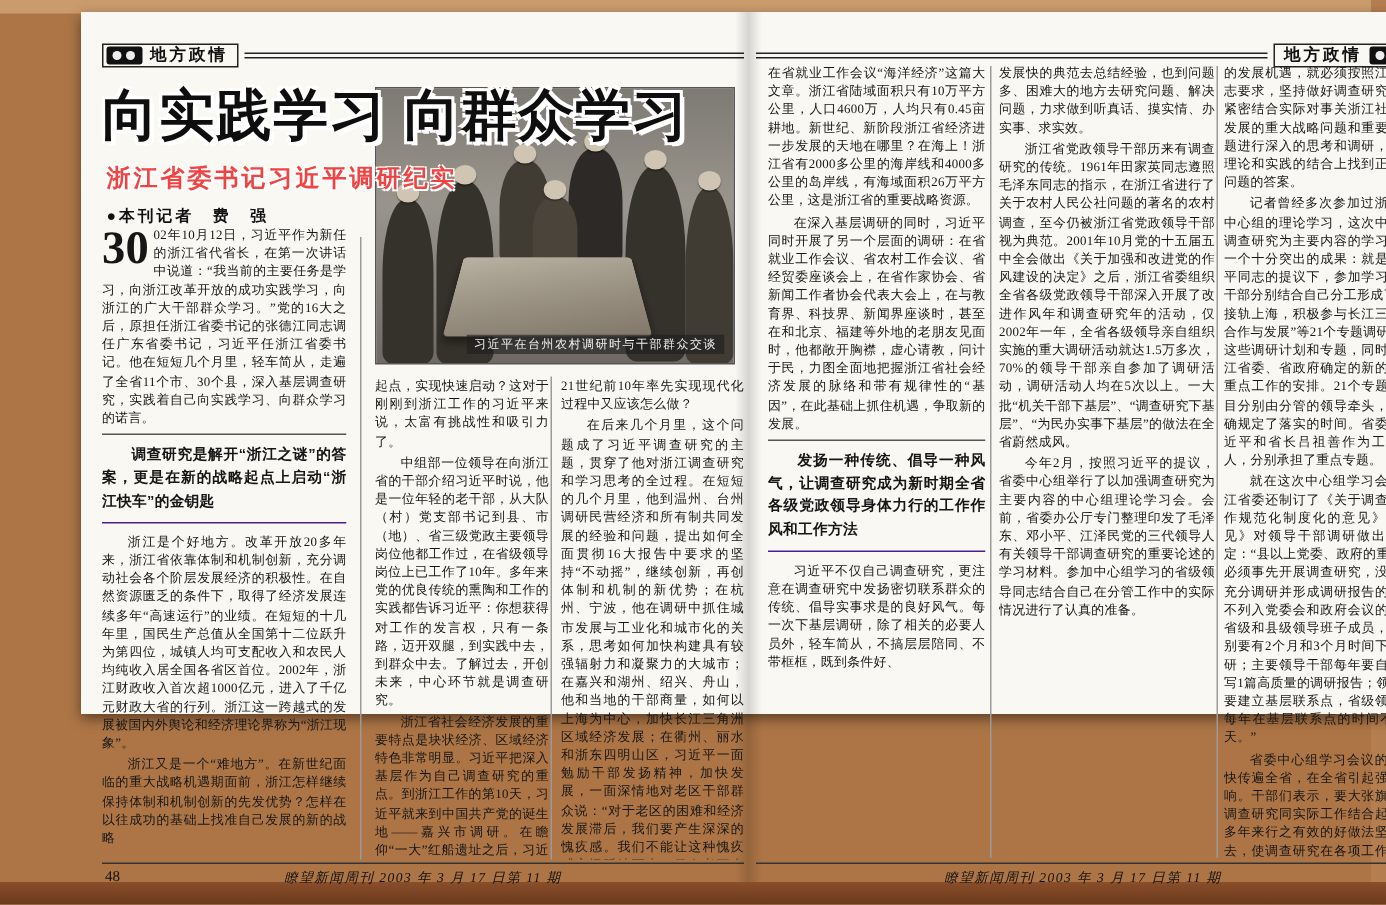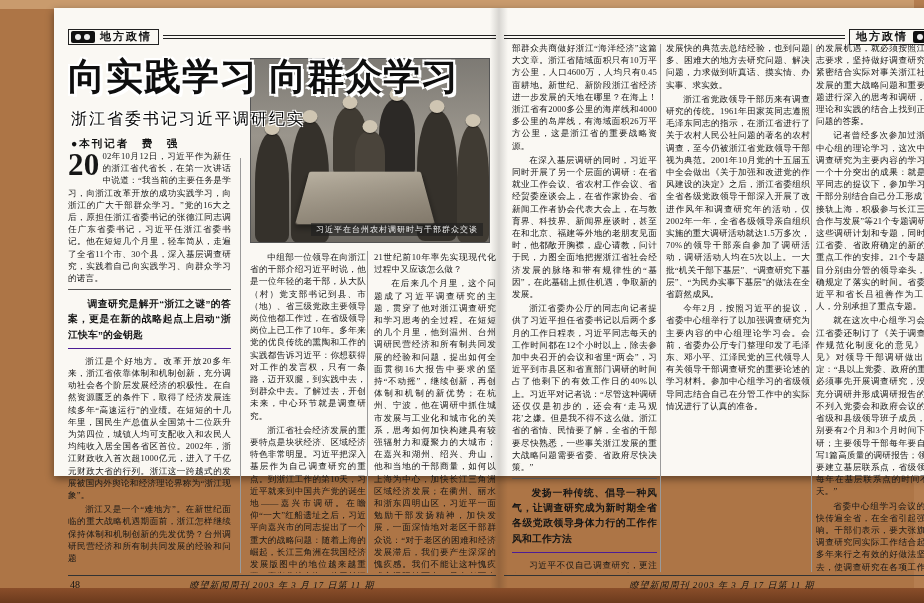--- a/index.html
+++ b/index.html
@@ -24,22 +24,22 @@
                font-size:11px; color:#111; letter-spacing:2px; }
   .hrule { height:4px; border-top:1px solid #222; border-bottom:1px solid #222; flex:1; margin-left:4px; }
   .hrule.left-side { margin:0 4px 0 0; margin-right:4px; }
 
   
   .title { position:absolute; left:14px; top:44px; width:440px; z-index:5;
            font-family:"Liberation Sans","DejaVu Sans",sans-serif; font-weight:bold;
            font-size:37px; letter-spacing:1px; color:#0e0e0e; white-space:nowrap;
            text-shadow:-2px -2px 0 #fff,2px -2px 0 #fff,-2px 2px 0 #fff,2px 2px 0 #fff,3px 3px 0 #fff; }
   .subtitle { position:absolute; left:17px; top:101px; z-index:5; white-space:nowrap;
-           font-family:"Liberation Sans","DejaVu Sans",sans-serif; font-weight:normal;
-           font-size:16px; letter-spacing:2px; color:#000000;
+           font-family:"Liberation Sans","DejaVu Sans",sans-serif; font-weight:bold;
+           font-size:16px; letter-spacing:2px; color:#ef4444;
            text-shadow:-1px -1px 0 #fff,1px -1px 0 #fff,-1px 1px 0 #fff,1px 1px 0 #fff; }
   .byline { position:absolute; left:17px; top:129px; font-size:10.5px; font-weight:bold;
             letter-spacing:2px; color:#111; }
 
   
   .photo { position:absolute; left:196px; top:50px; width:240px; height:185px; overflow:hidden;
            background:linear-gradient(#7d7a74,#9a958c 42%,#6e6a63); border:1px solid #555; }
   .ph-table { position:absolute; left:22%; bottom:8%; width:52%; height:36%;
            background:linear-gradient(170deg,#b9b1a1,#81786a); transform:perspective(180px) rotateX(38deg);
            border-radius:3px; box-shadow:0 4px 6px rgba(0,0,0,.4); }
@@ -114,27 +114,28 @@
     <div class="fig f3"></div>
     <div class="fig f4"></div>
     <div class="fig f7"></div>
     <div class="fig f5"></div>
     <div class="fig f6"></div>
     <div class="ph-table"></div>
     <span class="caption">习近平在台州农村调研时与干部群众交谈</span>
   </div>
 
   <div class="col colL1">
-    <p class="lead"><span class="dropcap">20</span><span>02年10月12日，习近平作为新任的浙江省代省长，在第一次讲话中说道：“我当前的主要任务是学习，向浙江改革开放的成功实践学习，向浙江的广大干部群众学习。”党的16大之后，原担任浙江省委书记的张德江同志调任广东省委书记，习近平任浙江省委书记。他在短短几个月里，轻车简从，走遍了全省11个市、30个县，深入基层调查研究，实践着自己向实践学习、向群众学习的诺言。</span></p>
+    <p class="lead"><span class="dropcap">30</span><span>02年10月12日，习近平作为新任的浙江省代省长，在第一次讲话中说道：“我当前的主要任务是学习，向浙江改革开放的成功实践学习，向浙江的广大干部群众学习。”党的16大之后，原担任浙江省委书记的张德江同志调任广东省委书记，习近平任浙江省委书记。他在短短几个月里，轻车简从，走遍了全省11个市、30个县，深入基层调查研究，实践着自己向实践学习、向群众学习的诺言。</span></p>
     <h3 class="xhead">调查研究是解开“浙江之谜”的答案，更是在新的战略起点上启动“浙江快车”的金钥匙</h3>
     <p>浙江是个好地方。改革开放20多年来，浙江省依靠体制和机制创新，充分调动社会各个阶层发展经济的积极性。在自然资源匮乏的条件下，取得了经济发展连续多年“高速运行”的业绩。在短短的十几年里，国民生产总值从全国第十二位跃升为第四位，城镇人均可支配收入和农民人均纯收入居全国各省区首位。2002年，浙江财政收入首次超1000亿元，进入了千亿元财政大省的行列。浙江这一跨越式的发展被国内外舆论和经济理论界称为“浙江现象”。</p>
-    <p>浙江又是一个“难地方”。在新世纪面临的重大战略机遇期面前，浙江怎样继续保持体制和机制创新的先发优势？台州调研民营经济和所有制共同发展的经验和问题</p>
+    <p>浙江又是一个“难地方”。在新世纪面临的重大战略机遇期面前，浙江怎样继续保持体制和机制创新的先发优势？怎样在以往成功的基础上找准自己发展的新的战略</p>
   </div>
 
   <div class="col colL2">
+    <p class="lead">起点，实现快速启动？这对于刚刚到浙江工作的习近平来说，太富有挑战性和吸引力了。</p>
     <p>中组部一位领导在向浙江省的干部介绍习近平时说，他是一位年轻的老干部，从大队（村）党支部书记到县、市（地）、省三级党政主要领导岗位他都工作过，在省级领导岗位上已工作了10年。多年来党的优良传统的熏陶和工作的实践都告诉习近平：你想获得对工作的发言权，只有一条路，迈开双腿，到实践中去，到群众中去。了解过去，开创未来，中心环节就是调查研究。</p>
     <p>浙江省社会经济发展的重要特点是块状经济、区域经济特色非常明显。习近平把深入基层作为自己调查研究的重点。到浙江工作的第10天，习近平就来到中国共产党的诞生地——嘉兴市调研。在瞻仰“一大”红船遗址之后，习近平向嘉兴市的同志提出了一个重大的战略问题：随着上海的崛起，长江三角洲在我国经济发展版图中的地位越来越重要，嘉兴北接上海，位于长江三角洲的中心位置，怎样利用这个区位优势做好自己的文章？进而他又提问，改革开放20年，浙江省社会经济发展令人瞩目，在</p>
   </div>
 
   <div class="col colL3">
     <p class="lead">21世纪前10年率先实现现代化过程中又应该怎么做？</p>
     <p>在后来几个月里，这个问题成了习近平调查研究的主题，贯穿了他对浙江调查研究和学习思考的全过程。在短短的几个月里，他到温州、台州调研民营经济和所有制共同发展的经验和问题，提出如何全面贯彻16大报告中要求的坚持“不动摇”，继续创新，再创体制和机制的新优势；在杭州、宁波，他在调研中抓住城市发展与工业化和城市化的关系，思考如何加快构建具有较强辐射力和凝聚力的大城市；在嘉兴和湖州、绍兴、舟山，他和当地的干部商量，如何以上海为中心，加快长江三角洲区域经济发展；在衢州、丽水和浙东四明山区，习近平一面勉励干部发扬精神，加快发展，一面深情地对老区干部群众说：“对于老区的困难和经济发展滞后，我们要产生深深的愧疚感。我们不能让这种愧疚感永远延续下去。只有老区人民实现了小康，才谈得上真正实现全面小康；只有老区达到现代化标准，才谈得上全省的现代化。”在舟山，习近平和当地干</p>
   </div>
 
   <div class="vsep s1"></div>
@@ -152,23 +153,22 @@
     <div class="sec-box" style="padding:0 0 0 6px;">
       <span class="sec-label">地方政情</span>
       <span class="logo" style="margin:0 2px 0 5px;">
           <i></i>
           <i></i>
         </span>
     </div>
   </div>
 
   <div class="col colR1">
-    <p class="lead">部群众共商做好浙江“海洋经济”这篇大文章。浙江省陆域面积只有10万平方公里，人口4600万，人均只有0.45亩耕地。新世纪、新阶段浙江省经济进一步发展的天地在哪里？在海上！浙江省有2000多公里的海岸线和4000多公里的岛岸线，有海域面积26万平方公里，这是浙江省的重要战略资源。</p>
+    <p class="lead">在省就业工作会议“海洋经济”这篇大文章。浙江省陆域面积只有10万平方公里，人口4600万，人均只有0.45亩耕地。新世纪、新阶段浙江省经济进一步发展的天地在哪里？在海上！浙江省有2000多公里的海岸线和4000多公里的岛岸线，有海域面积26万平方公里，这是浙江省的重要战略资源。</p>
     <p>在深入基层调研的同时，习近平同时开展了另一个层面的调研：在省就业工作会议、省农村工作会议、省经贸委座谈会上，在省作家协会、省新闻工作者协会代表大会上，在与教育界、科技界、新闻界座谈时，甚至在和北京、福建等外地的老朋友见面时，他都敞开胸襟，虚心请教，问计于民，力图全面地把握浙江省社会经济发展的脉络和带有规律性的“基因”，在此基础上抓住机遇，争取新的发展。</p>
-    <p>浙江省委办公厅的同志向记者提供了习近平担任省委书记以后两个多月的工作日程表，习近平同志每天的工作时间都在12个小时以上，除去参加中央召开的会议和省里“两会”，习近平到市县区和省直部门调研的时间占了他剩下的有效工作日的40%以上。习近平对记者说：“尽管这种调研还仅仅是初步的，还会有‘走马观花’之嫌。但是我不得不这么做。浙江省的省情、民情要了解，全省的干部要尽快熟悉，一些事关浙江发展的重大战略问题需要省委、省政府尽快决策。”</p>
     <h3 class="xhead">发扬一种传统、倡导一种风气，让调查研究成为新时期全省各级党政领导身体力行的工作作风和工作方法</h3>
     <p>习近平不仅自己调查研究，更注意在调查研究中发扬密切联系群众的传统、倡导实事求是的良好风气。每一次下基层调研，除了相关的必要人员外，轻车简从，不搞层层陪同、不带框框，既到条件好、</p>
   </div>
 
   <div class="col colR2">
     <p class="lead">发展快的典范去总结经验，也到问题多、困难大的地方去研究问题、解决问题，力求做到听真话、摸实情、办实事、求实效。</p>
     <p>浙江省党政领导干部历来有调查研究的传统。1961年田家英同志遵照毛泽东同志的指示，在浙江省进行了关于农村人民公社问题的著名的农村调查，至今仍被浙江省党政领导干部视为典范。2001年10月党的十五届五中全会做出《关于加强和改进党的作风建设的决定》之后，浙江省委组织全省各级党政领导干部深入开展了改进作风年和调查研究年的活动，仅2002年一年，全省各级领导亲自组织实施的重大调研活动就达1.5万多次，70%的领导干部亲自参加了调研活动，调研活动人均在5次以上。一大批“机关干部下基层”、“调查研究下基层”、“为民办实事下基层”的做法在全省蔚然成风。</p>
     <p>今年2月，按照习近平的提议，省委中心组举行了以加强调查研究为主要内容的中心组理论学习会。会前，省委办公厅专门整理印发了毛泽东、邓小平、江泽民党的三代领导人有关领导干部调查研究的重要论述的学习材料。参加中心组学习的省级领导同志结合自己在分管工作中的实际情况进行了认真的准备。</p>
   </div>
 

